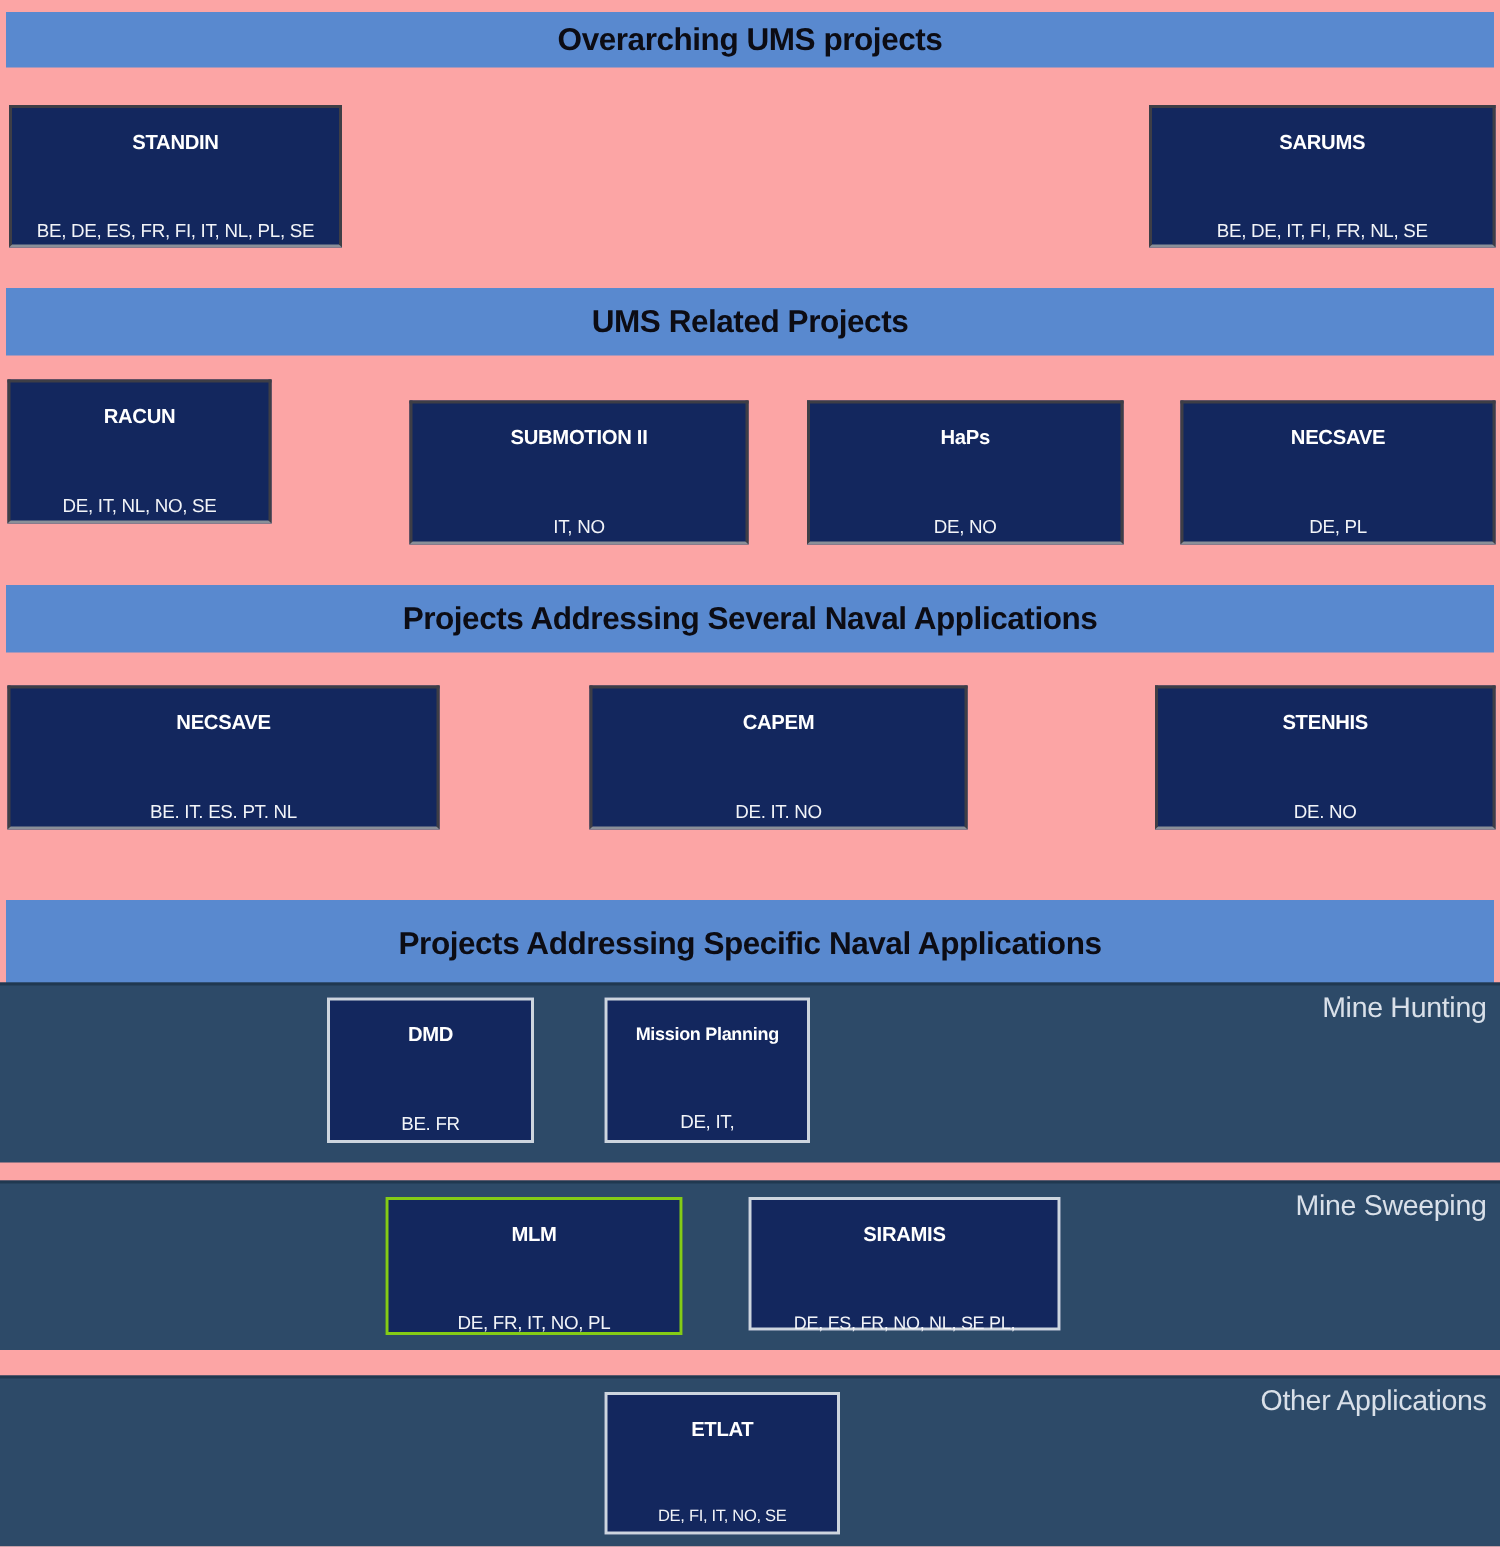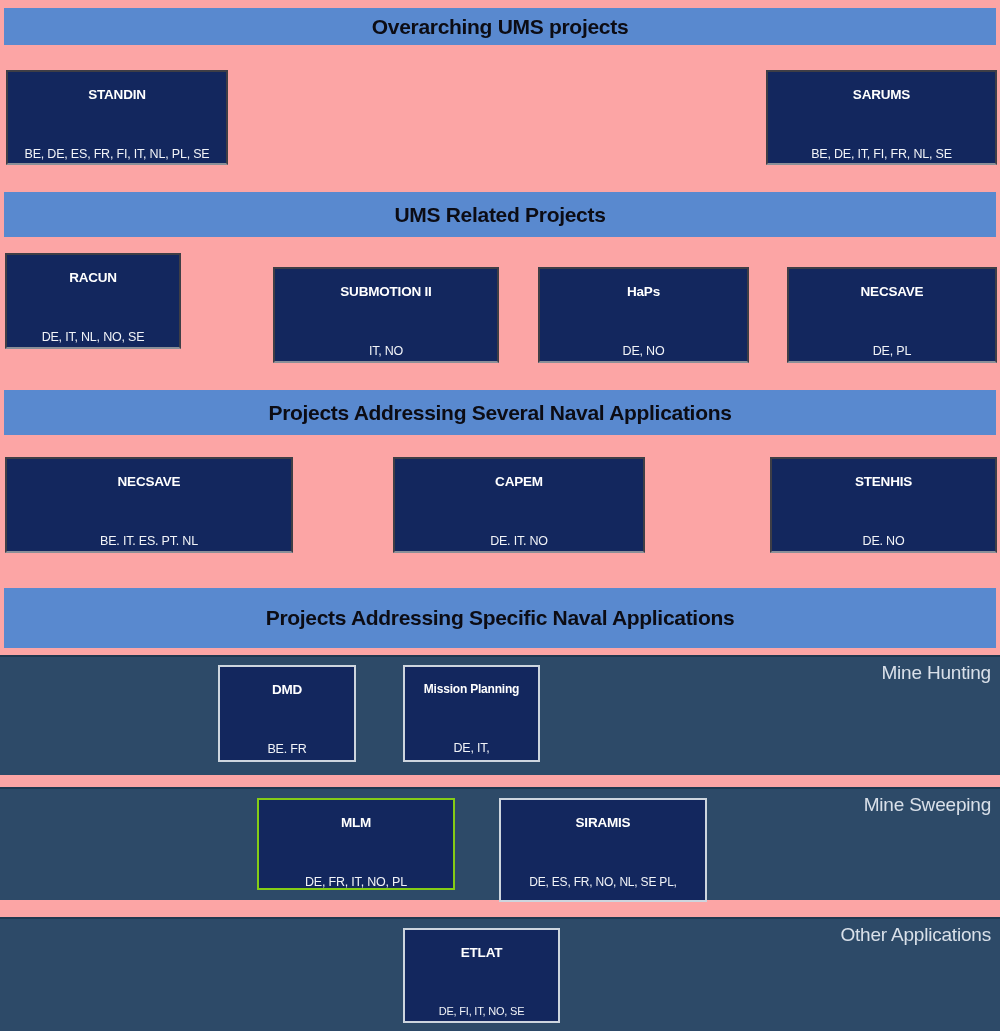--- a/index.html
+++ b/index.html
@@ -116,21 +116,21 @@
   </div>
   <div class="pbox" style="left:393px;top:457px;width:252px;height:96px">
     <div class="pbox-title">CAPEM</div>
     <div class="pbox-countries">DE. IT. NO</div>
   </div>
   <div class="pbox" style="left:770px;top:457px;width:227px;height:96px">
     <div class="pbox-title">STENHIS</div>
     <div class="pbox-countries">DE. NO</div>
   </div>
 
-  <div class="banner" style="top:588px;height:60px">
+  <div class="banner" style="top:600px;height:60px">
     <span class="banner-label">Projects Addressing Specific Naval Applications</span>
   </div>
 
   <div class="band" style="top:655px;height:120px">
     <span class="band-label">Mine Hunting</span>
   </div>
   <div class="pbox" style="left:218px;top:665px;width:138px;height:97px;border:2px solid #cdd5de">
     <div class="pbox-title">DMD</div>
     <div class="pbox-countries">BE. FR</div>
   </div>
@@ -139,21 +139,21 @@
     <div class="pbox-countries">DE, IT,</div>
   </div>
 
   <div class="band" style="top:787px;height:113px">
     <span class="band-label">Mine Sweeping</span>
   </div>
   <div class="pbox" style="left:257px;top:798px;width:198px;height:92px;border:2px solid #84cc16">
     <div class="pbox-title">MLM</div>
     <div class="pbox-countries">DE, FR, IT, NO, PL</div>
   </div>
-  <div class="pbox" style="left:499px;top:798px;width:208px;height:104px;border:2px solid #cdd5de">
+  <div class="pbox" style="left:499px;top:798px;width:208px;height:89px;border:2px solid #cdd5de">
     <div class="pbox-title">SIRAMIS</div>
     <div class="pbox-countries" style="font-size:12px">DE, ES, FR, NO, NL, SE PL,</div>
   </div>
 
   <div class="band" style="top:917px;height:114px">
     <span class="band-label">Other Applications</span>
   </div>
   <div class="pbox" style="left:403px;top:928px;width:157px;height:95px;border:2px solid #cdd5de">
     <div class="pbox-title">ETLAT</div>
     <div class="pbox-countries" style="font-size:11px">DE, FI, IT, NO, SE</div>

